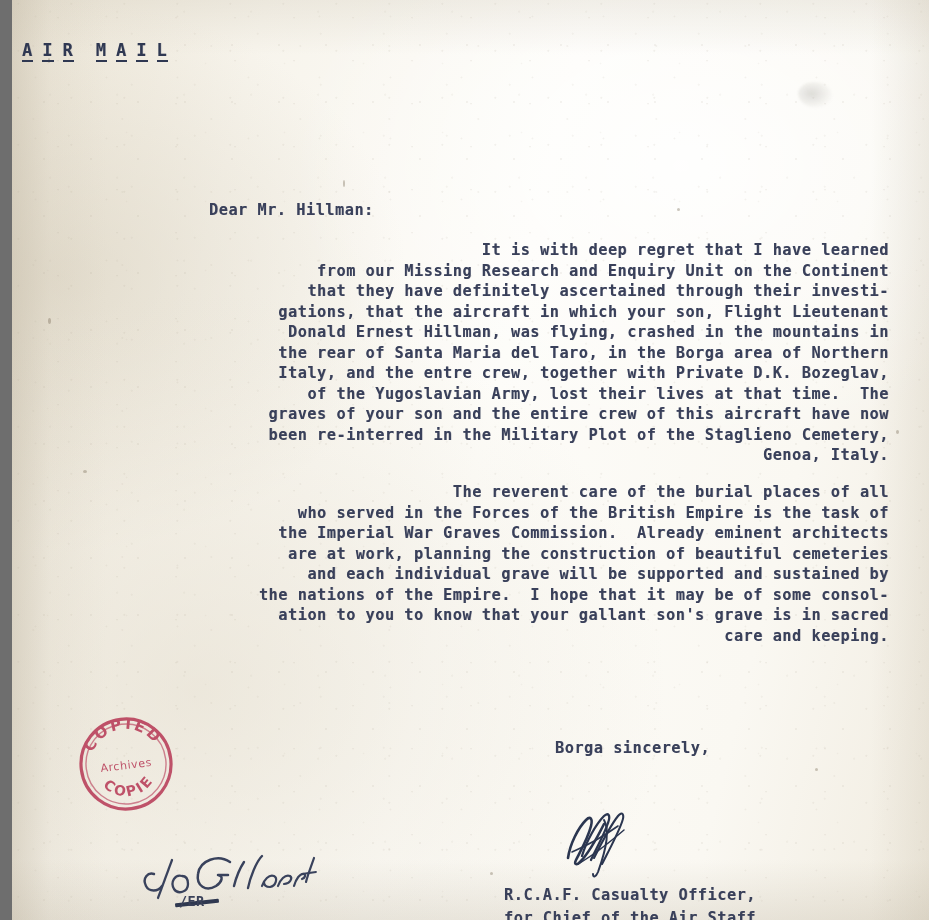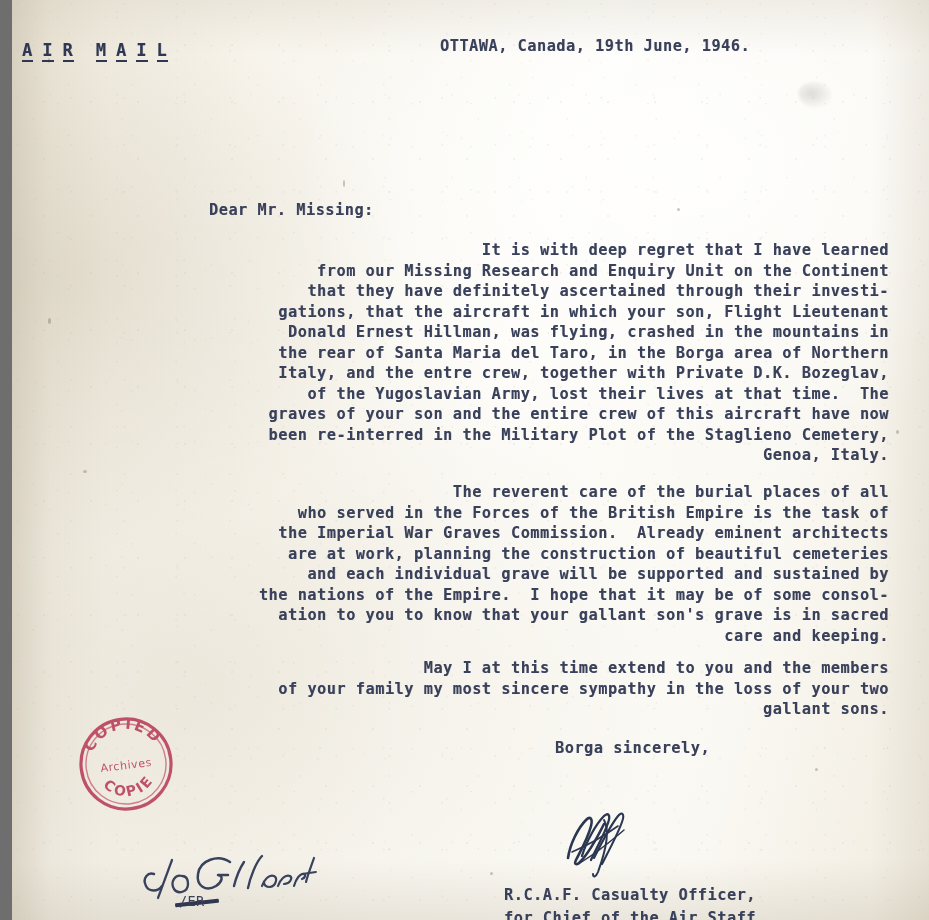--- a/index.html
+++ b/index.html
@@ -130,21 +130,21 @@
     left: 126px; top: 852px;
     width: 180px; height: 56px;
   }
   .hand-note svg { display: block; overflow: visible; }
 
   .initials {
     position: absolute;
     left: 167px; top: 893px;
     font-family: "DejaVu Sans Mono", "Liberation Mono", monospace;
     font-size: 13.5px;
-    font-weight: 400;
+    font-weight: 700;
     letter-spacing: 0.4px;
     color: #3a4159;
     white-space: pre;
   }
   .strike {
     position: absolute;
     left: 163px; top: 901px;
     width: 44px; height: 4px;
     background: #2f3850;
     transform: rotate(-6deg);
@@ -165,24 +165,23 @@
   <div class="fleck" style="left:71px;  top:470px; width:4px; height:3px;"></div>
   <div class="fleck" style="left:331px; top:180px; width:2px; height:7px;"></div>
   <div class="fleck" style="left:665px; top:208px; width:3px; height:3px;"></div>
   <div class="fleck" style="left:884px; top:430px; width:3px; height:4px;"></div>
   <div class="fleck" style="left:478px; top:872px; width:3px; height:3px;"></div>
   <div class="fleck" style="left:803px; top:768px; width:3px; height:3px;"></div>
   <div class="fleck" style="left:36px;  top:58px;  width:2px; height:5px;"></div>
 
   <div class="typed" id="airmail"><span class="ltr">A</span><span class="ltr">I</span><span class="ltr">R</span><span class="gap"></span><span class="ltr">M</span><span class="ltr">A</span><span class="ltr">I</span><span class="ltr">L</span></div>
 
-  <div class="typed" id="dateline">OTTAWA, Canada, 19th June, 1946.</div>
-
-
-  <div class="typed" id="salutation">Dear Mr. Missing:</div>
+
+
+  <div class="typed" id="salutation">Dear Mr. Hillman:</div>
 
   <div class="typed para" id="para1">             It is with deep regret that I have learned
 from our Missing Research and Enquiry Unit on the Continent
 that they have definitely ascertained through their investi-
 gations, that the aircraft in which your son, Flight Lieutenant
 Donald Ernest Hillman, was flying, crashed in the mountains in
 the rear of Santa Maria del Taro, in the Borga area of Northern
 Italy, and the entre crew, together with Private D.K. Bozeglav,
 of the Yugoslavian Army, lost their lives at that time.  The
 graves of your son and the entire crew of this aircraft have now
@@ -191,23 +190,20 @@
 
   <div class="typed para" id="para2">             The reverent care of the burial places of all
 who served in the Forces of the British Empire is the task of
 the Imperial War Graves Commission.  Already eminent architects
 are at work, planning the construction of beautiful cemeteries
 and each individual grave will be supported and sustained by
 the nations of the Empire.  I hope that it may be of some consol-
 ation to you to know that your gallant son's grave is in sacred
 care and keeping.</div>
 
-  <div class="typed para" id="para3">             May I at this time extend to you and the members
-of your family my most sincere sympathy in the loss of your two
-gallant sons.</div>
 
   <div class="typed" id="closing">Borga sincerely,</div>
 
   <div class="signature">
     <svg width="96" height="72" viewBox="0 0 96 72">
       <g fill="none" stroke="#2b3650" stroke-linecap="round" stroke-linejoin="round">
         <path d="M8 52 C10 38, 18 22, 26 14 C30 10, 33 12, 31 20 C28 32, 20 46, 16 54 C14 58, 16 60, 20 56 C28 48, 38 30, 44 18" stroke-width="2.6"></path>
         <path d="M22 50 C26 36, 36 18, 44 10 C48 6, 51 9, 48 17 C44 29, 35 45, 31 54" stroke-width="2.3"></path>
         <path d="M34 52 C40 40, 50 20, 58 10 C62 5, 65 8, 62 16 C57 30, 47 48, 42 58" stroke-width="2.1"></path>
         <path d="M12 46 C26 40, 44 30, 58 20" stroke-width="1.6"></path>

